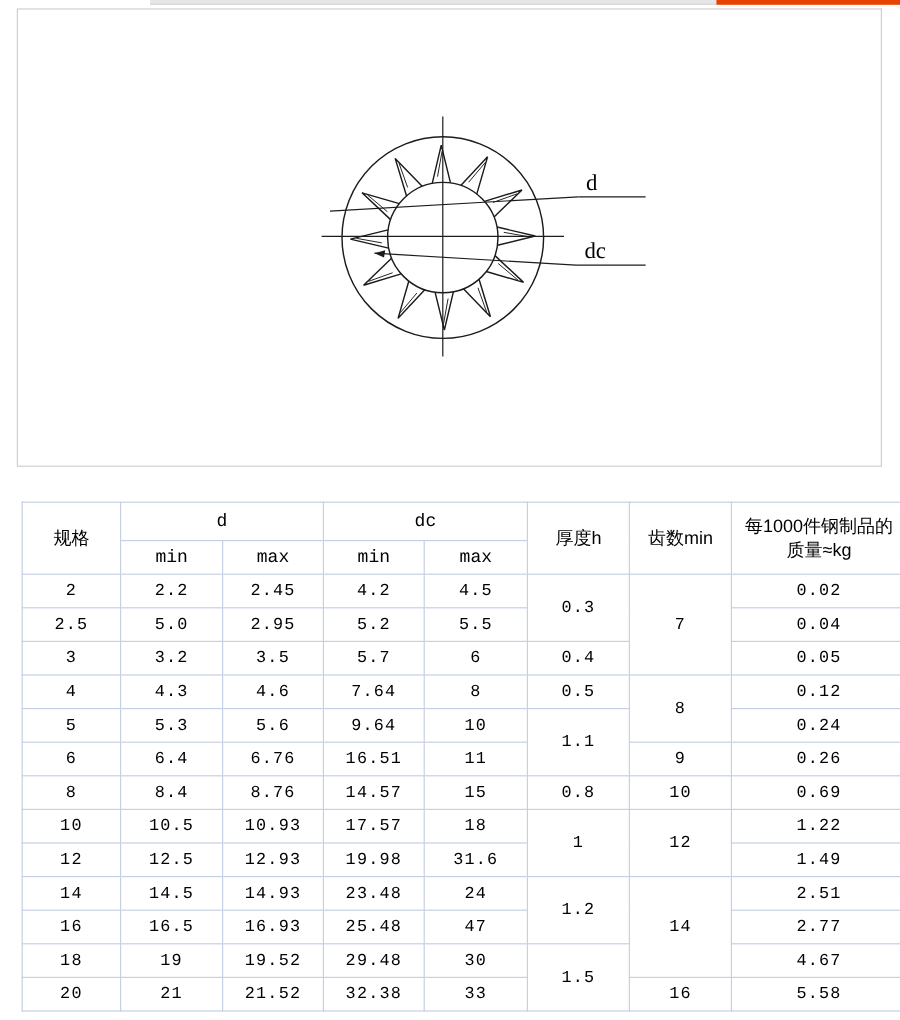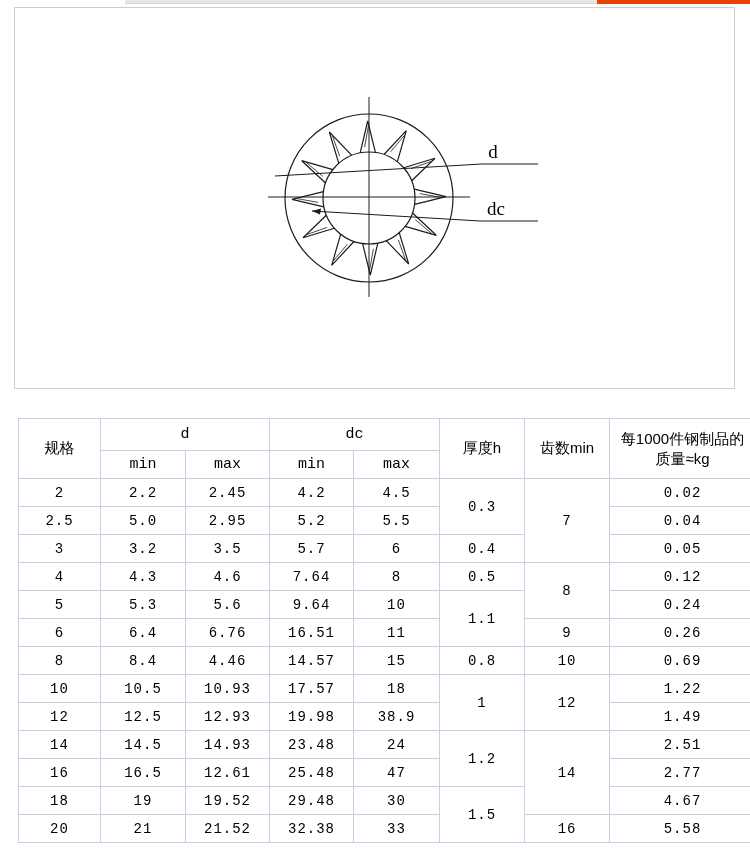--- a/index.html
+++ b/index.html
@@ -186,21 +186,21 @@
         <td class="num">6.4</td>
         <td class="num">6.76</td>
         <td class="num">16.51</td>
         <td class="num">11</td>
         <td class="num" rowspan="1">9</td>
         <td class="num">0.26</td>
       </tr>
       <tr style="height: 28px;">
         <td class="num">8</td>
         <td class="num">8.4</td>
-        <td class="num">4.46</td>
+        <td class="num">8.76</td>
         <td class="num">14.57</td>
         <td class="num">15</td>
         <td class="num" rowspan="1">0.8</td>
         <td class="num" rowspan="1">10</td>
         <td class="num">0.69</td>
       </tr>
       <tr style="height: 28px;">
         <td class="num">10</td>
         <td class="num">10.5</td>
         <td class="num">10.93</td>
@@ -208,37 +208,37 @@
         <td class="num">18</td>
         <td class="num" rowspan="2">1</td>
         <td class="num" rowspan="2">12</td>
         <td class="num">1.22</td>
       </tr>
       <tr style="height: 28px;">
         <td class="num">12</td>
         <td class="num">12.5</td>
         <td class="num">12.93</td>
         <td class="num">19.98</td>
-        <td class="num">38.9</td>
+        <td class="num">31.6</td>
         <td class="num">1.49</td>
       </tr>
       <tr style="height: 28px;">
         <td class="num">14</td>
         <td class="num">14.5</td>
         <td class="num">14.93</td>
         <td class="num">23.48</td>
         <td class="num">24</td>
         <td class="num" rowspan="2">1.2</td>
         <td class="num" rowspan="3">14</td>
         <td class="num">2.51</td>
       </tr>
       <tr style="height: 28px;">
         <td class="num">16</td>
         <td class="num">16.5</td>
-        <td class="num">12.61</td>
+        <td class="num">16.93</td>
         <td class="num">25.48</td>
         <td class="num">47</td>
         <td class="num">2.77</td>
       </tr>
       <tr style="height: 28px;">
         <td class="num">18</td>
         <td class="num">19</td>
         <td class="num">19.52</td>
         <td class="num">29.48</td>
         <td class="num">30</td>

